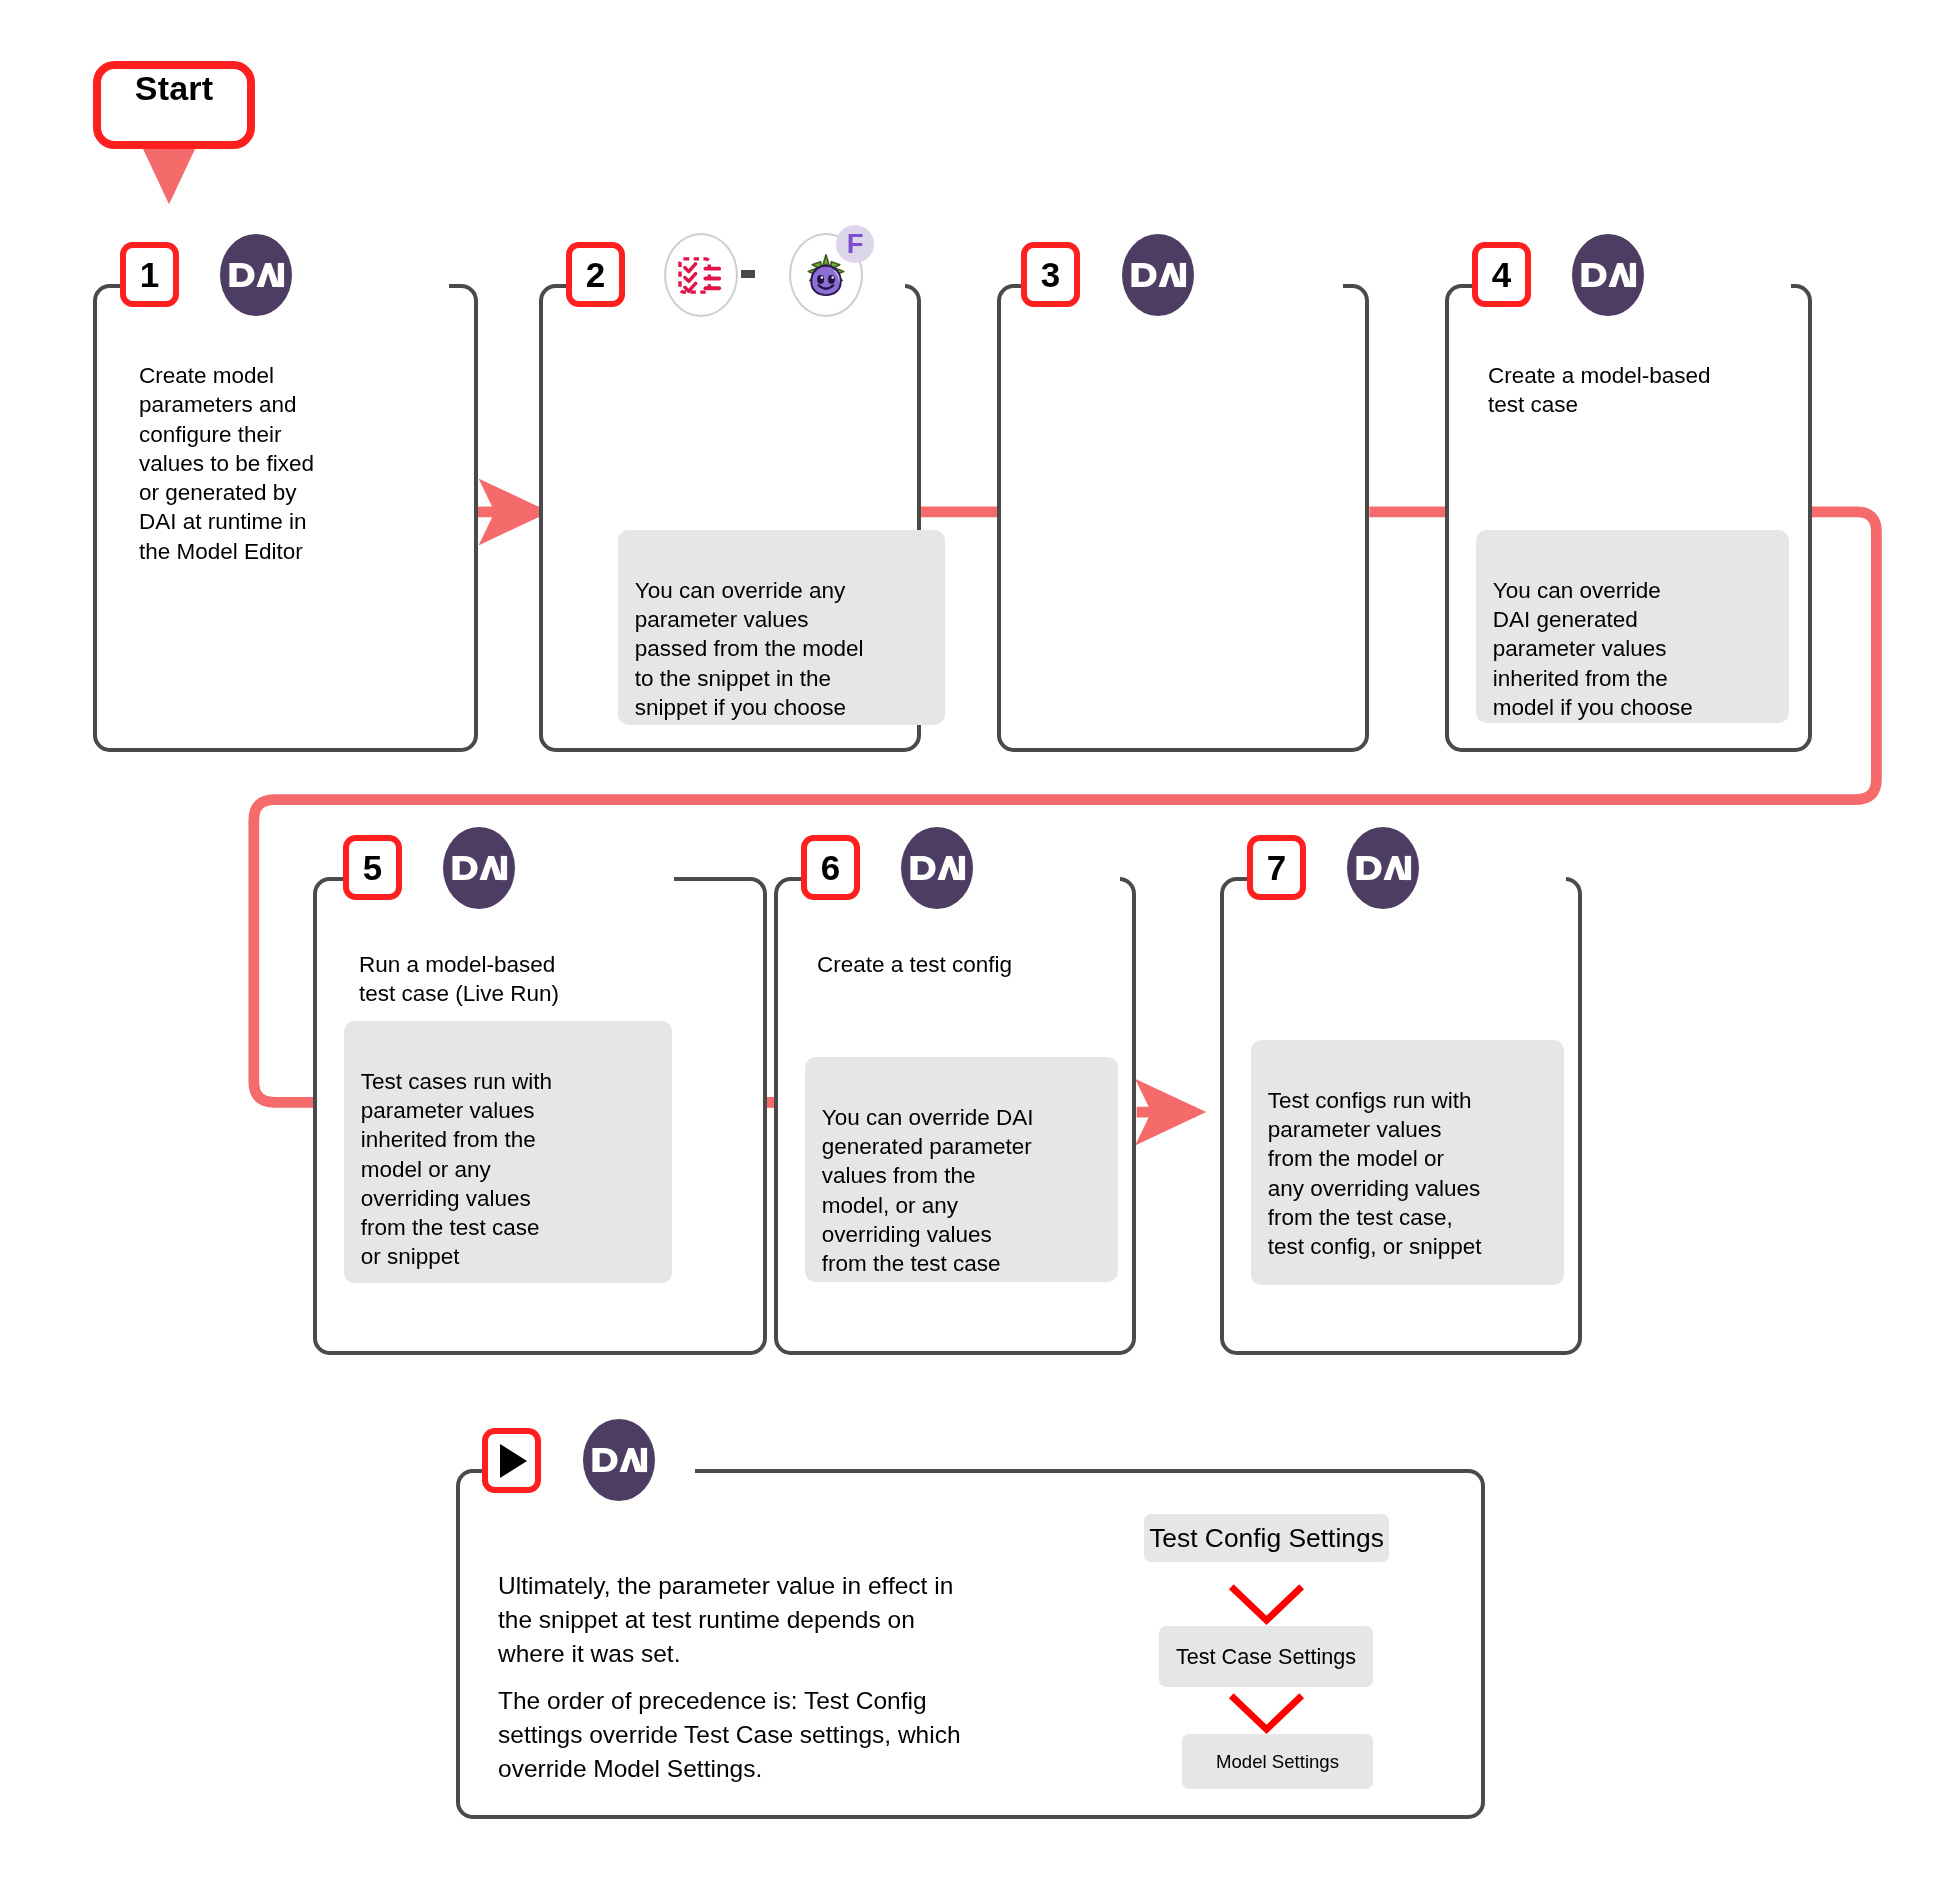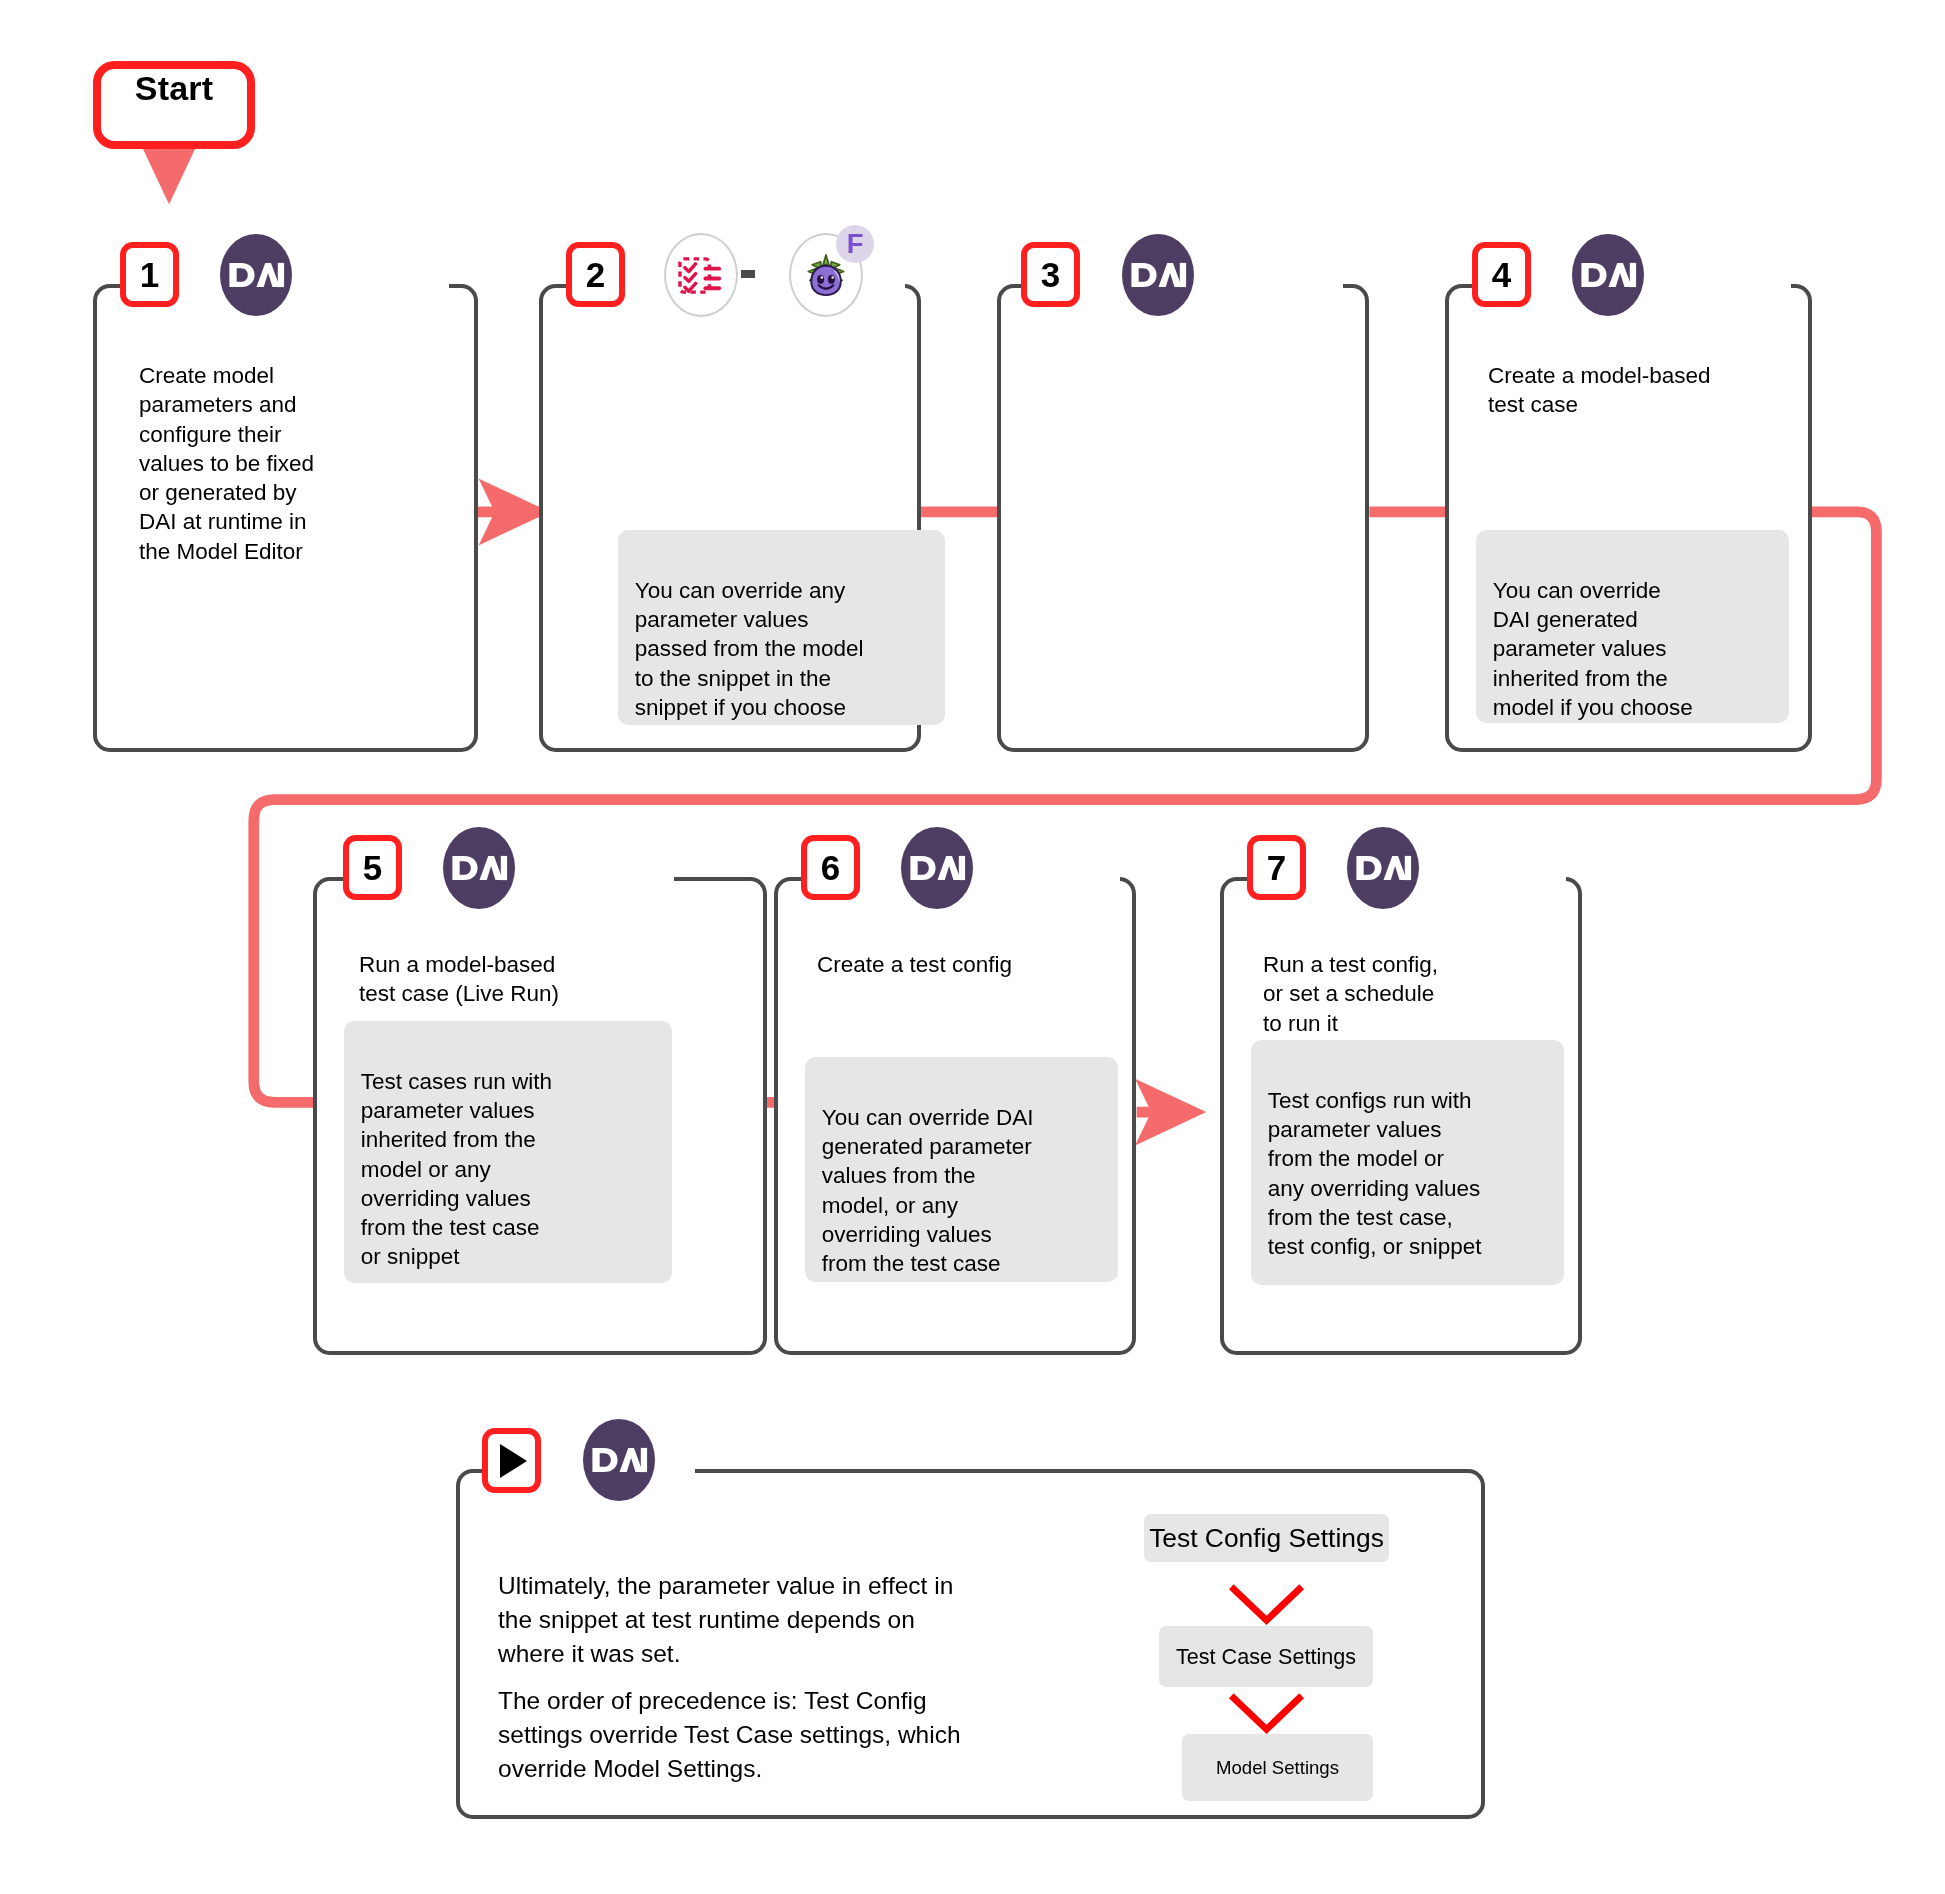--- a/index.html
+++ b/index.html
@@ -271,23 +271,20 @@
   <div class="dai-logo" style="left:901px;top:827px;">
     <svg width="59" height="30" viewBox="0 0 120 62" aria-hidden="true">
       <path d="M4,6 H28 C46,6 56,17 56,31 C56,45 46,56 28,56 H4 Z M19,17 V45 H28 C37,45 42,39 42,31 C42,23 37,17 28,17 Z" fill="#fff"></path>
       <path d="M60,56 L78,6 H90 L108,56 H93 L84,27 L75,56 Z" fill="#fff"></path>
       <rect x="104" y="6" width="13" height="50" fill="#fff"></rect>
     </svg>
   </div>
 
   <div class="card" style="left:1220px;top:877px;width:362px;height:478px;">
     <div class="notch" style="left:29px;width:313px;"></div>
-    <div class="card-text" style="left:39px;top:69px;width:313px;">Run a test config,
-or set a schedule
-to run it</div>
     <div class="note" style="left:27px;top:159px;width:313px;height:245px;">
       <div class="note-inner">Test configs run with
 parameter values
 from the model or
 any overriding values
 from the test case,
 test config, or snippet</div>
     </div>
   </div>
   <div class="num-badge" style="left:1247px;top:835px;">
@@ -326,18 +323,18 @@
   </div>
   <svg class="chev" style="left:1225px;top:1582px;" width="83" height="47" viewBox="0 0 170 95">
     <path d="M18,14 L85,78 L152,14" fill="none" stroke="#FF0000" stroke-width="14" stroke-linecap="square"></path>
   </svg>
   <div class="prec-box" style="left:1159px;top:1626px;width:214px;height:61px;font-size:21.6px;">
     <span>Test Case Settings</span>
   </div>
   <svg class="chev" style="left:1225px;top:1691px;" width="83" height="47" viewBox="0 0 170 95">
     <path d="M18,14 L85,78 L152,14" fill="none" stroke="#FF0000" stroke-width="14" stroke-linecap="square"></path>
   </svg>
-  <div class="prec-box" style="left:1182px;top:1734px;width:191px;height:67px;font-size:18.6px;">
+  <div class="prec-box" style="left:1182px;top:1734px;width:191px;height:55px;font-size:18.6px;">
     <span>Model Settings</span>
   </div>
 
 </div>
 
 
 </body></html>

